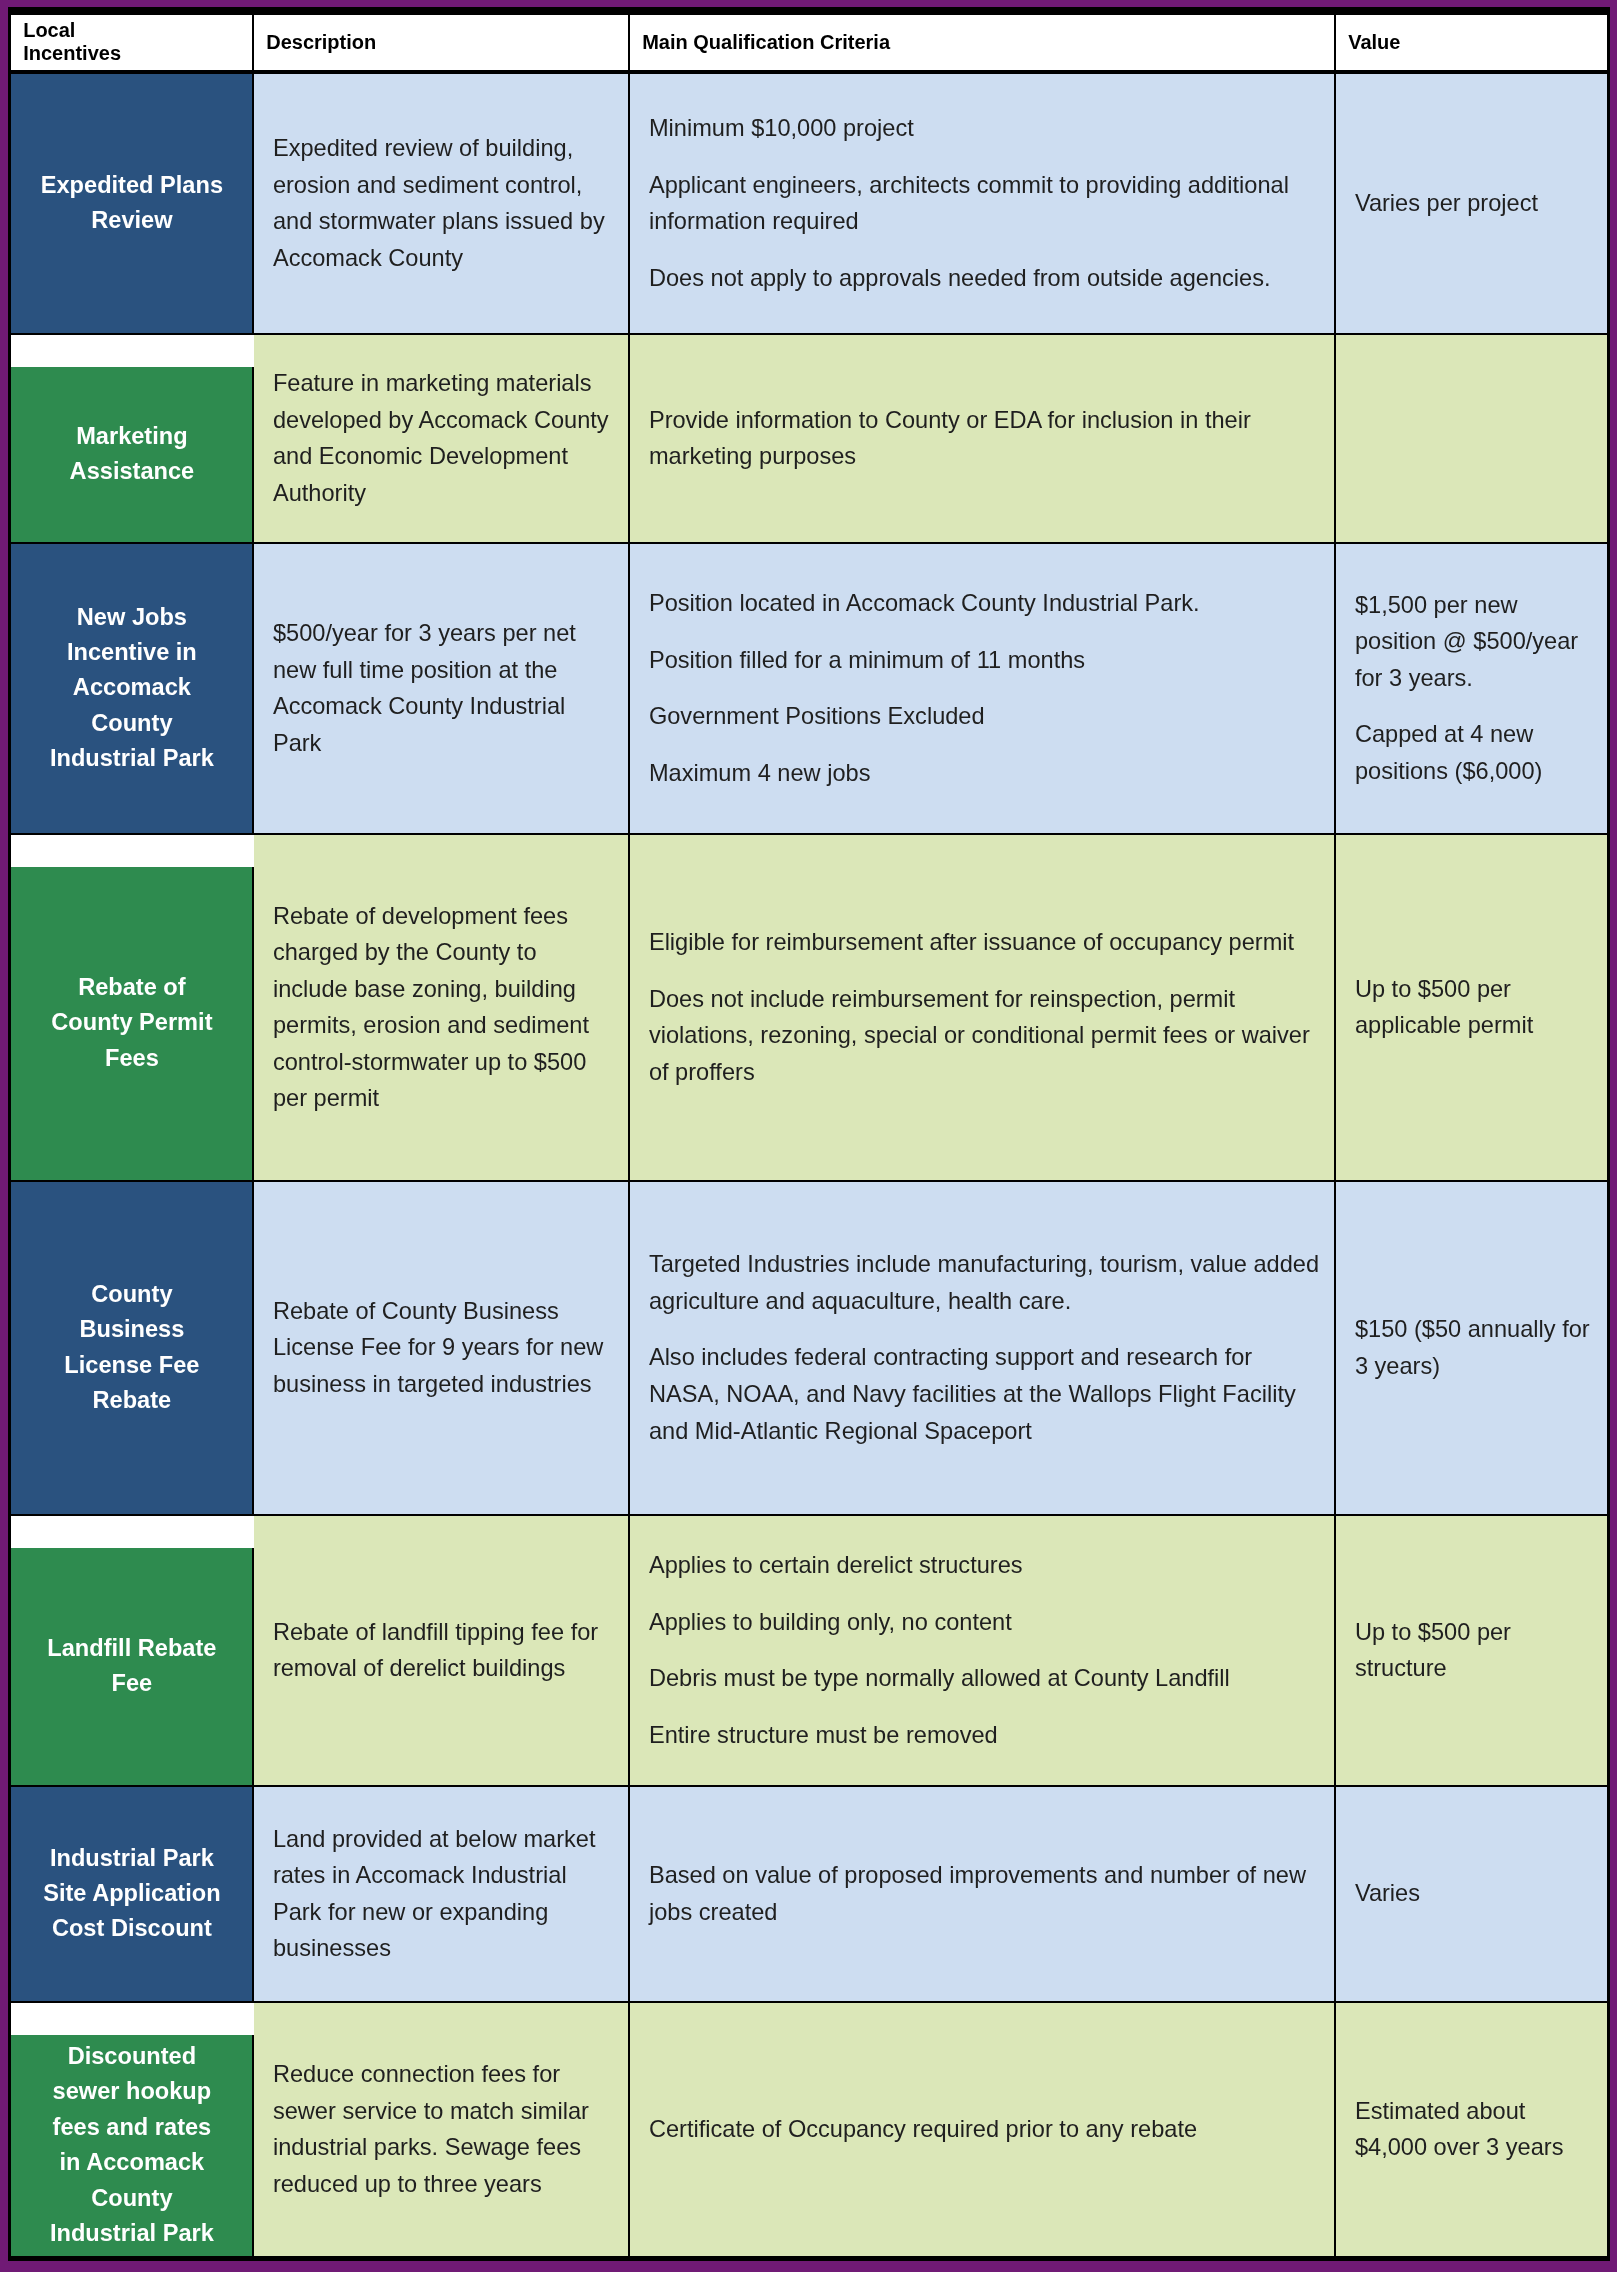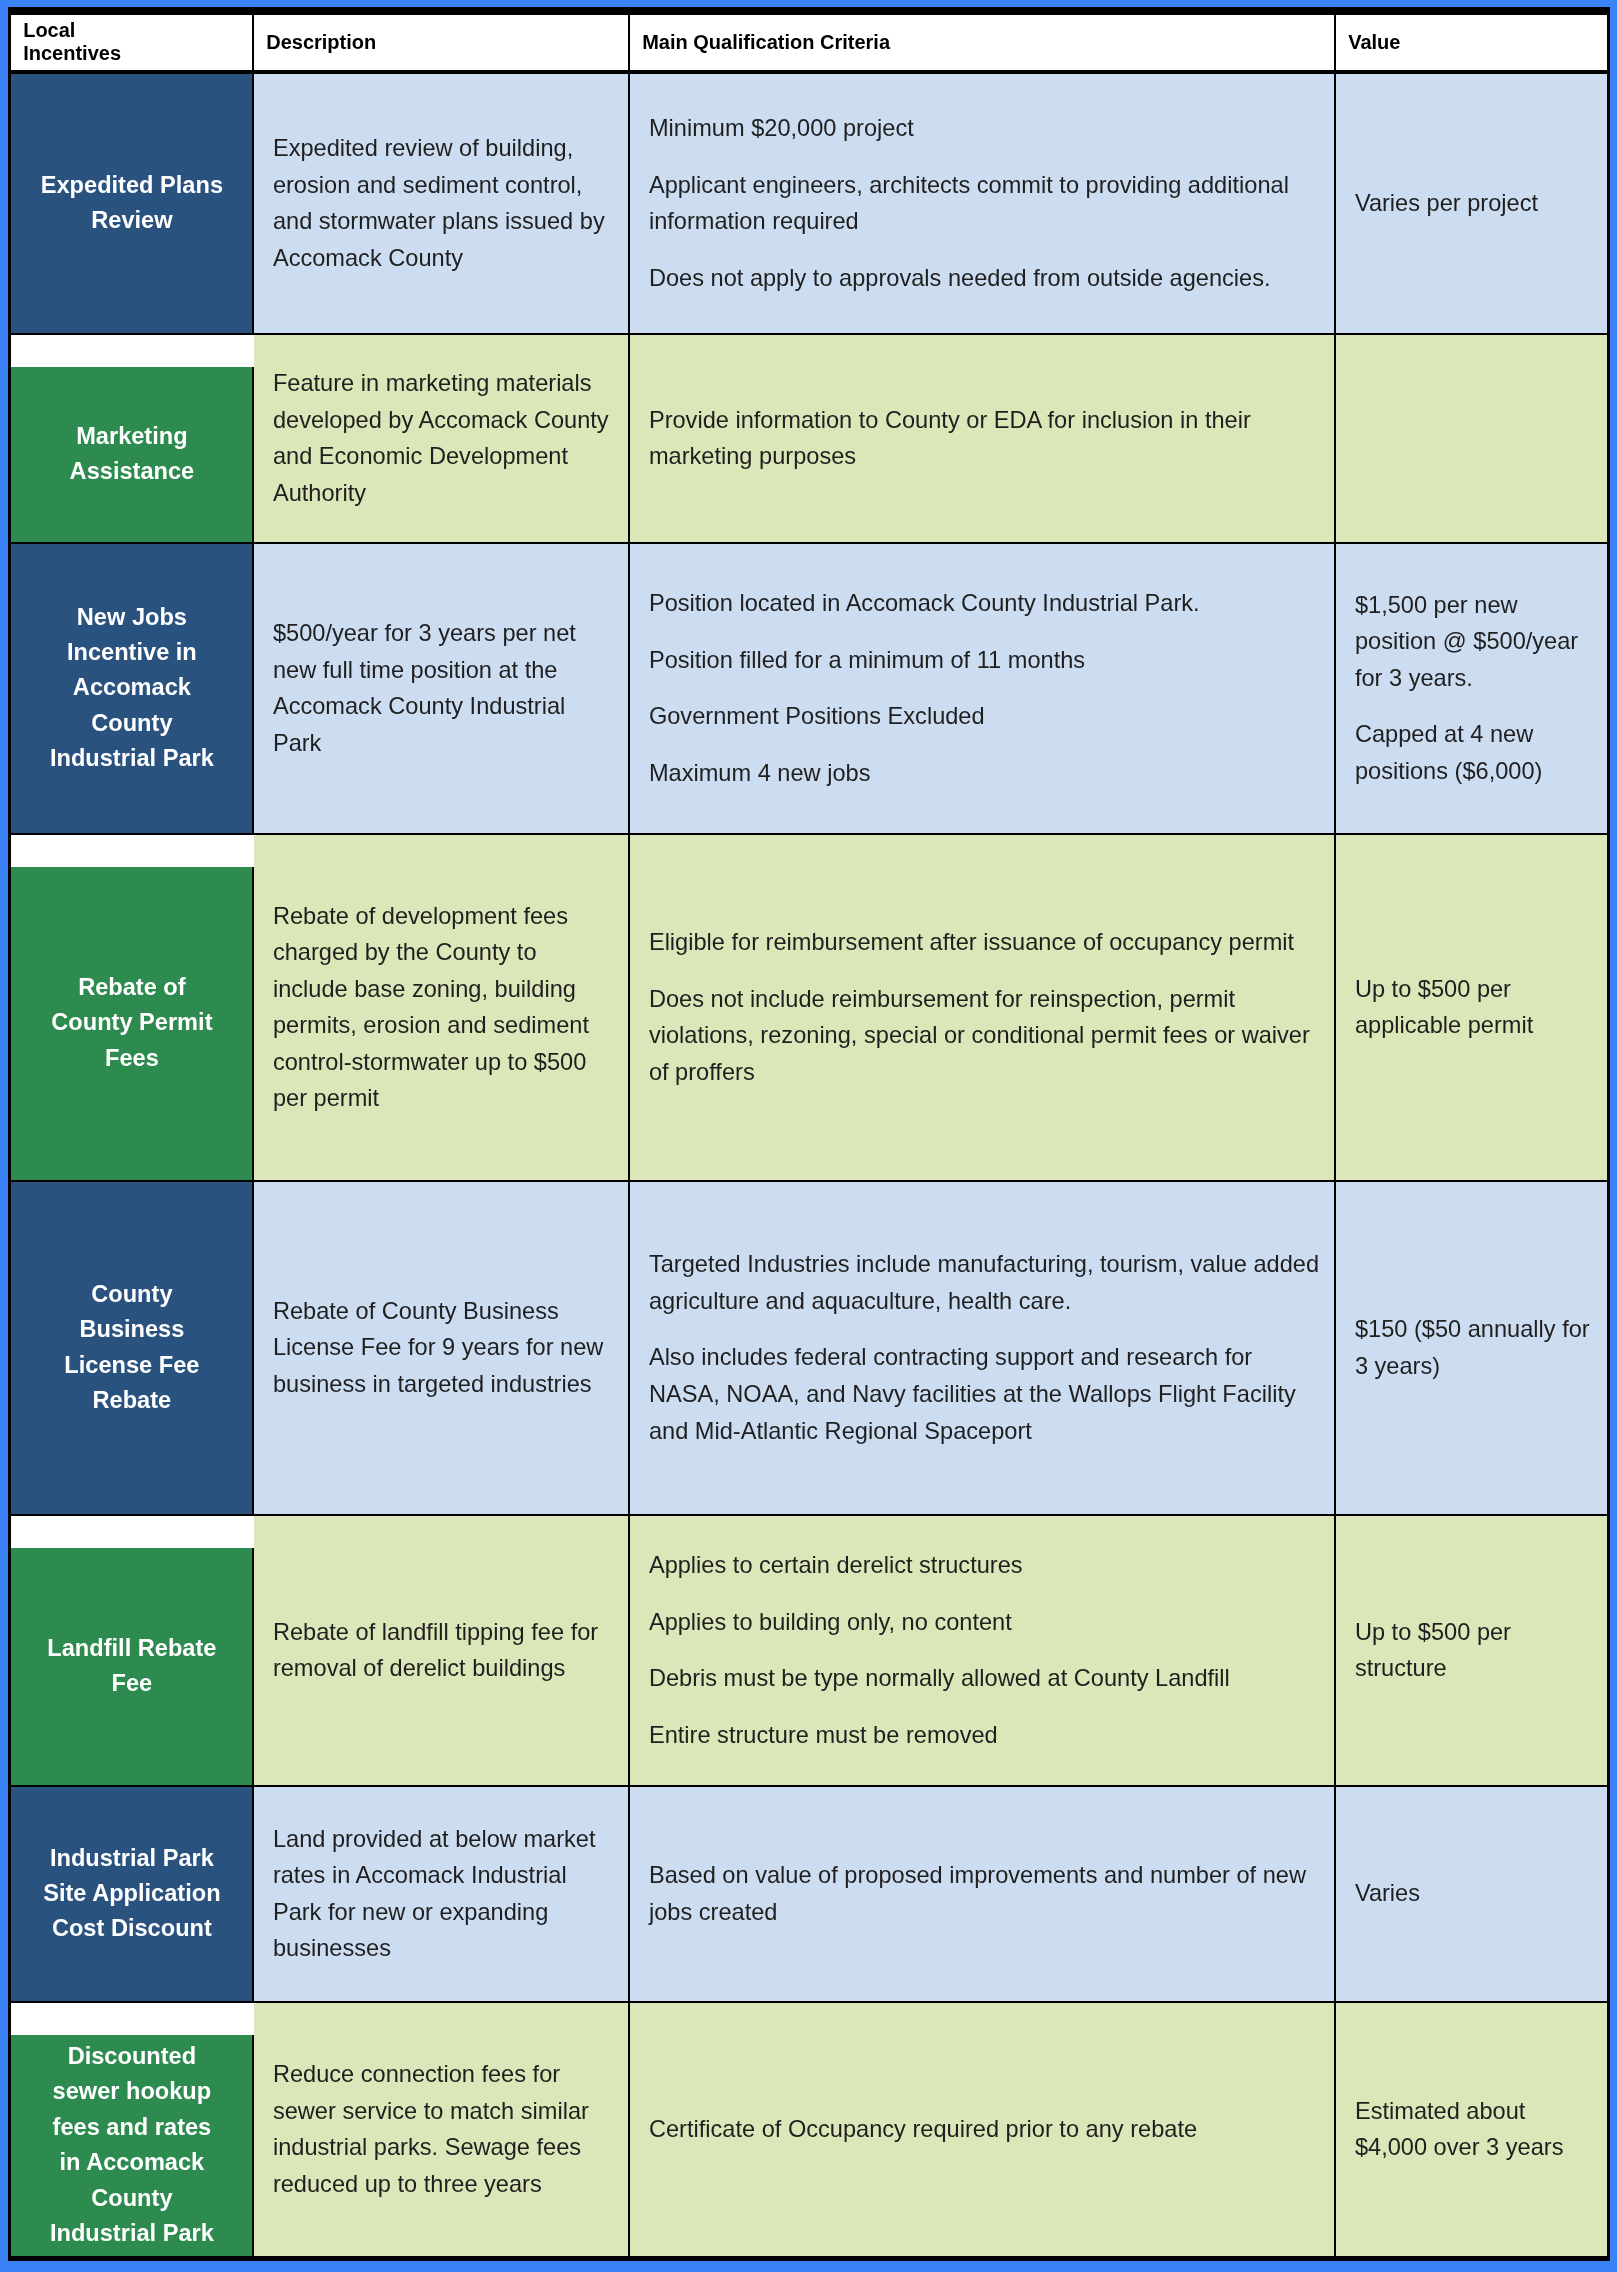--- a/index.html
+++ b/index.html
@@ -6,21 +6,21 @@
     margin: 0;
     padding: 0;
     background: #ffffff;
     font-family: "Liberation Sans", sans-serif;
   }
   .page {
     width: 1617px;
     height: 2273px;
     box-sizing: border-box;
     padding: 6.7px 6.7px 0 8.4px;
-    background: #3b82f6;
+    background: #701a75;
   }
   .tbl {
     width: 1602px;
     box-sizing: border-box;
     border: 3.4px solid var(--border, #000);
     border-top-width: 8.4px;
     border-bottom-width: 5px;
     background: #fff;
   }
   .row {
@@ -111,21 +111,21 @@
       <div class="cell c2 hcell">Main Qualification Criteria</div>
       <div class="cell c3 hcell">Value</div>
     </div>
 
     <div class="row r0 theme-blue">
       <div class="cell c0 cell-name">Expedited Plans Review</div>
       <div class="cell c1 cell-body">
           <p class="para">Expedited review of building, erosion and sediment control, and stormwater plans issued by Accomack County</p>
         </div>
       <div class="cell c2 cell-body">
-          <p class="para">Minimum $20,000 project</p>
+          <p class="para">Minimum $10,000 project</p>
           <p class="para">Applicant engineers, architects commit to providing additional information required</p>
           <p class="para">Does not apply to approvals needed from outside agencies.</p>
         </div>
       <div class="cell c3 cell-body">
           <p class="para">Varies per project</p>
         </div>
     </div>
 
     <div class="row r1 theme-green">
       <div class="cell c0 cell-name">Marketing Assistance</div>

